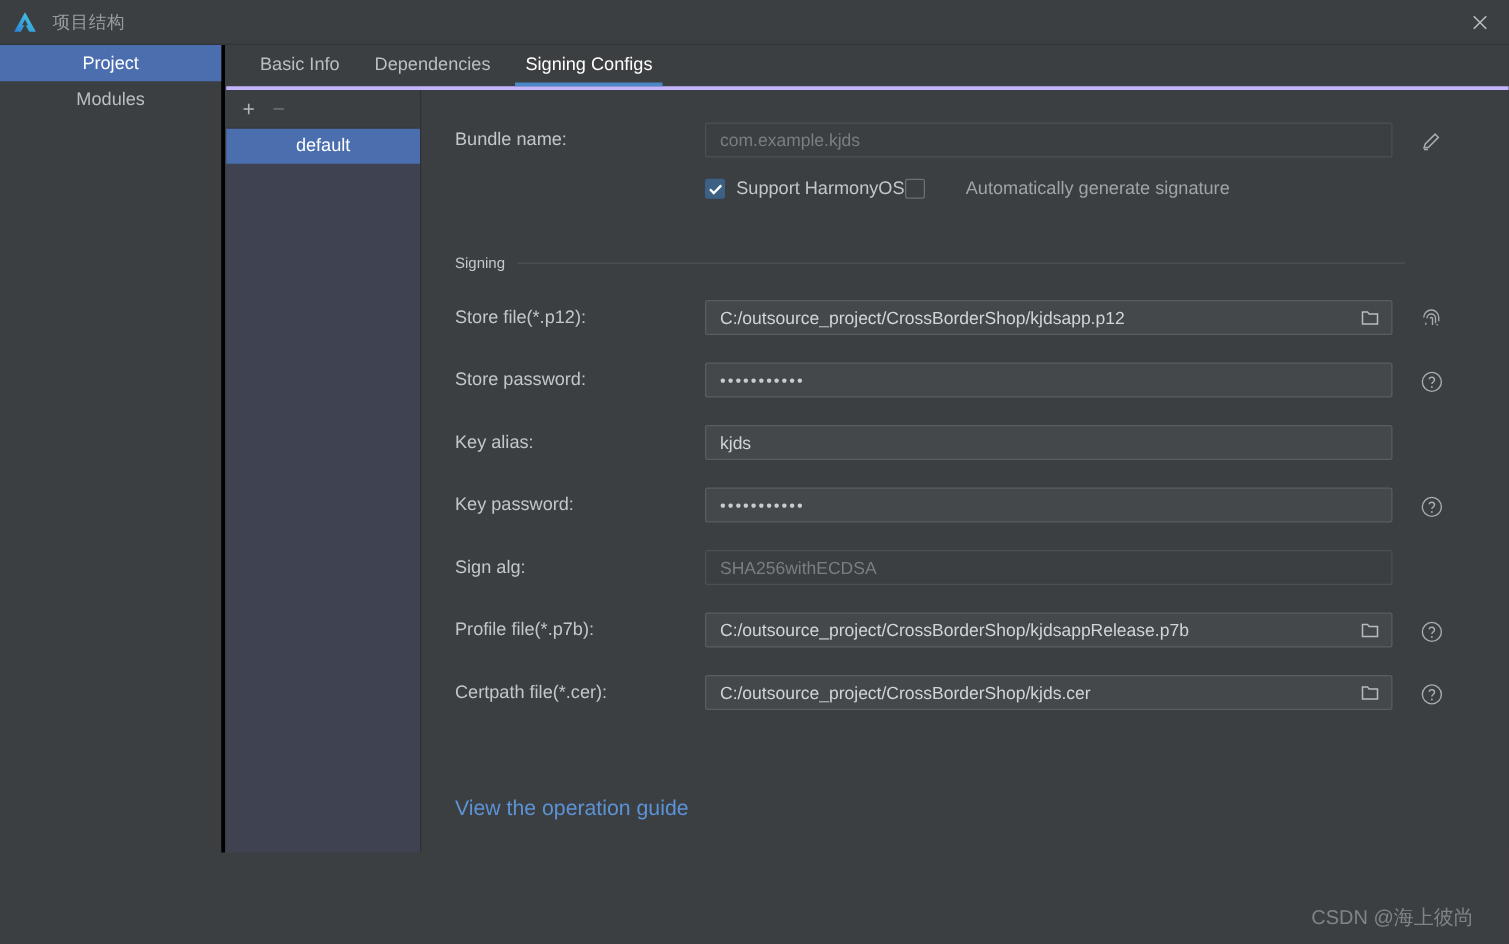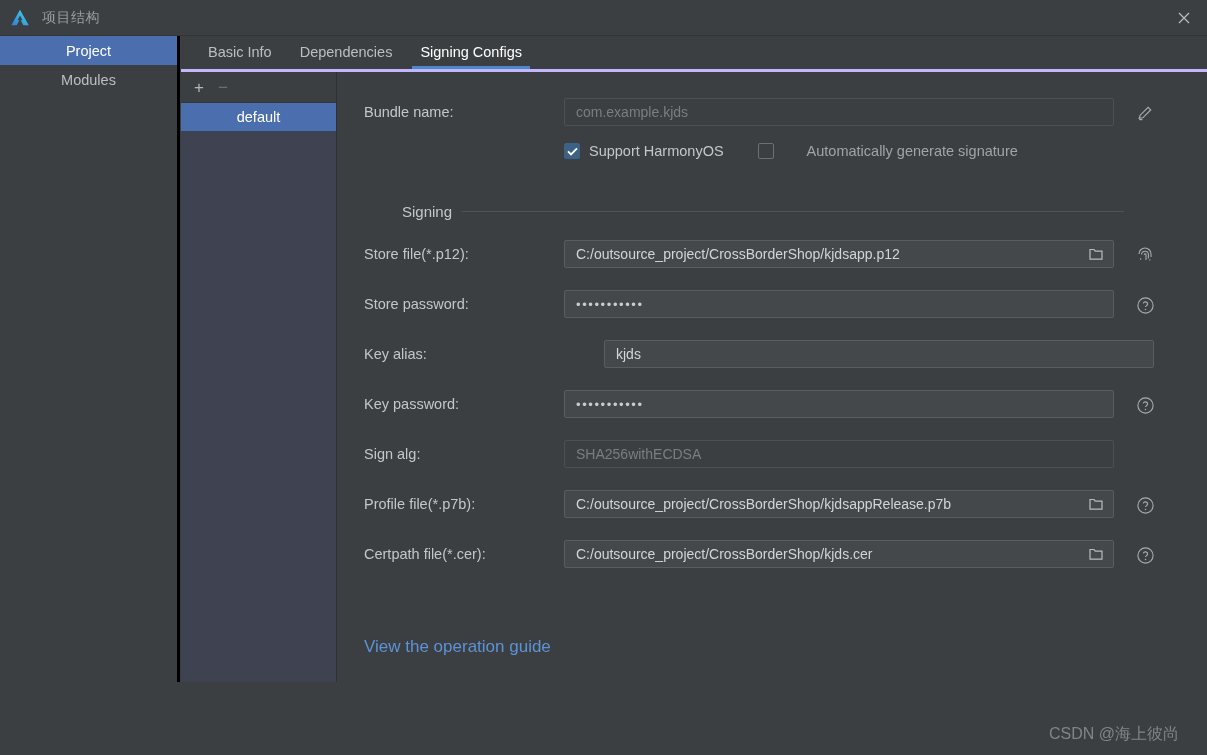--- a/index.html
+++ b/index.html
@@ -87,35 +87,35 @@
   .field.disabled { background: #3c3f41; border-color: #4d5052; color: #7b7e80; }
   .field .val { flex: 1; overflow: hidden; white-space: nowrap; }
   .field .val.dots { letter-spacing: 1.6px; font-size: 13px; color: #c9ccce; }
   .folder-ico { width: 18px; height: 18px; color: #b9bcbe; flex-shrink: 0; }
   .side-ico {
     position: absolute; width: 22px; height: 22px; color: #a9acae;
     display: flex; align-items: center; justify-content: center;
   }
 
   
-  .cbrow { position: absolute; display: flex; gap: 34px; }
+  .cbrow { position: absolute; display: flex; }
   .cb { display: flex; align-items: center; gap: 9px; }
   .box {
     width: 16px; height: 16px; border-radius: 2px; flex-shrink: 0;
     border: 1px solid #6d7072; background: #3c3f41;
     display: flex; align-items: center; justify-content: center;
   }
   .box.checked { background: #3d6185; border-color: #3d6185; }
   .box.checked svg { display: block; }
   .cb-label { font-size: 14.5px; color: #c4c7c9; }
   .cb-label.dim { color: #a1a4a6; margin-left: 24px; }
 
   
   .group { position: absolute; display: flex; align-items: center; gap: 10px; }
-  .group .gtitle { font-size: 15px; color: #c4c7c9; white-space: nowrap; margin-left: 38px; }
+  .group .gtitle { font-size: 12px; color: #c4c7c9; white-space: nowrap; }
   .group .grule { height: 1px; background: #4f5254; }
 
   
   .toggle { position: relative; width: 44px; height: 14px; }
   .toggle .track {
     position: absolute; left: 10px; top: 3px; width: 34px; height: 9px;
     background: #6a6d6f; border-radius: 5px;
   }
   .toggle .knob {
     position: absolute; left: 0; top: -3px; width: 20px; height: 20px;
@@ -260,21 +260,21 @@
       </div>
     </div>
     <div class="side-ico" style="left:796px; top:222px;">
       <svg width="19" height="19" viewBox="0 0 19 19" fill="none" stroke="currentColor" stroke-width="1.1">
         <circle cx="9.5" cy="9.5" r="7.6"></circle>
         <path d="M7.3 7.4 a2.2 2.2 0 0 1 4.3 .6 c0 1.5 -2.1 1.7 -2.1 3.1" stroke-width="1.2"></path>
         <circle cx="9.5" cy="13.6" r="0.75" fill="currentColor" stroke="none"></circle>
       </svg>
     </div>
 
-    <div class="row" style="left:26px; top:268px; width:790px;justify-content:space-between;">
+    <div class="row" style="left:26px; top:268px; width:790px;">
       <span class="flabel" style="width:200px">Key alias:</span>
       <div class="field" style="width:550px">
         <span class="val">kjds</span>
       </div>
     </div>
 
     <div class="row" style="left:26px; top:318px; width:790px;">
       <span class="flabel" style="width:200px">Key password:</span>
       <div class="field" style="width:550px">
         <span class="val dots">•••••••••••</span>

